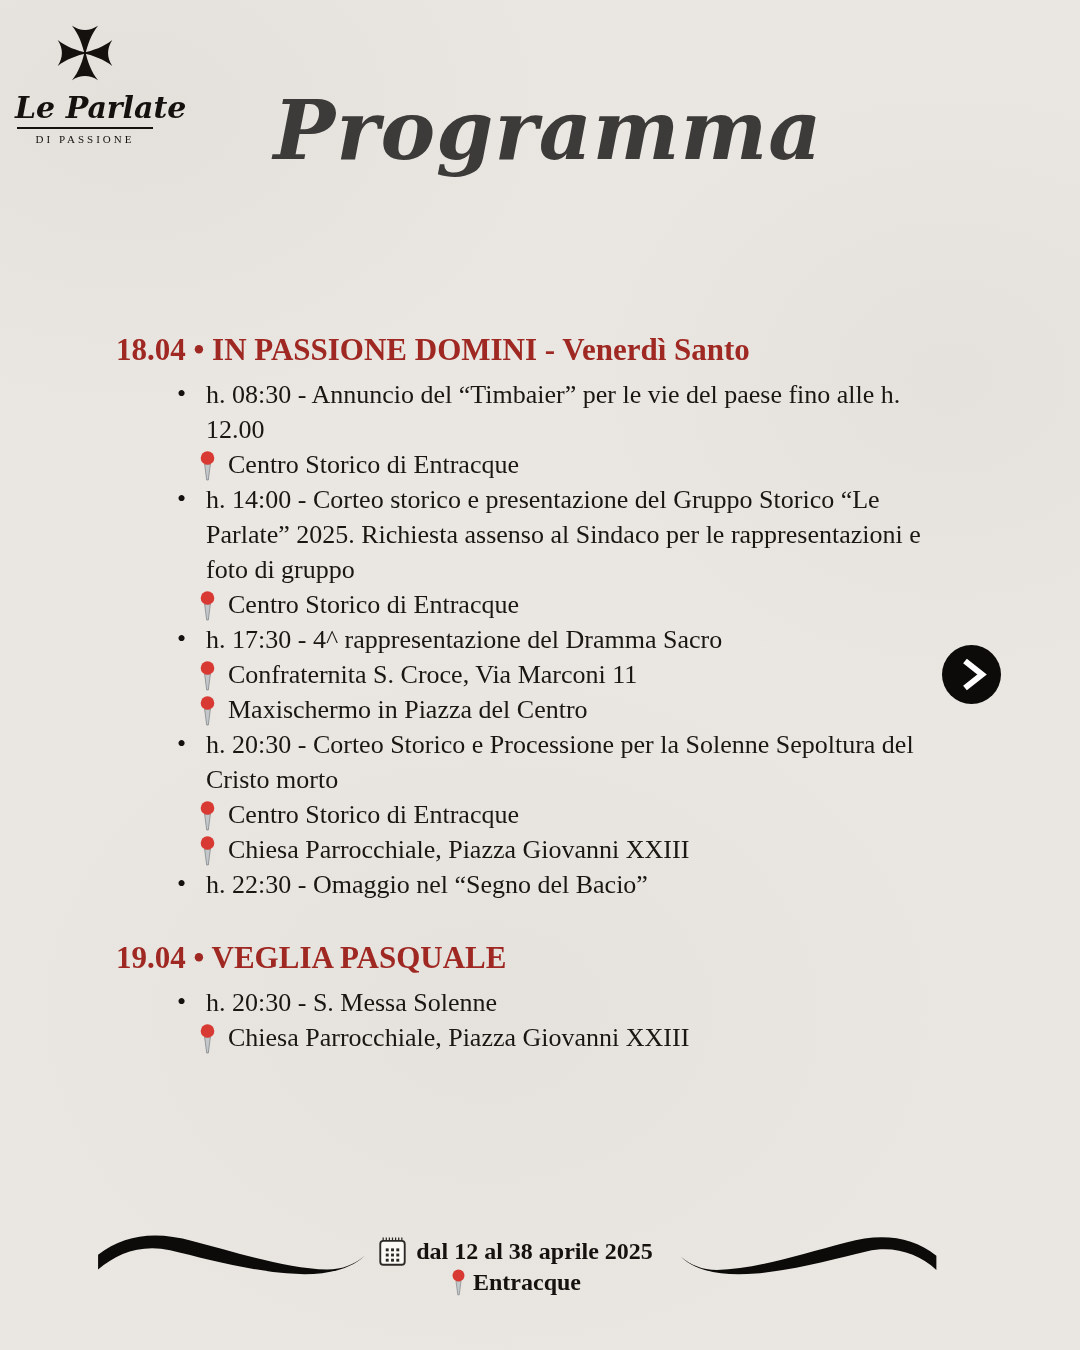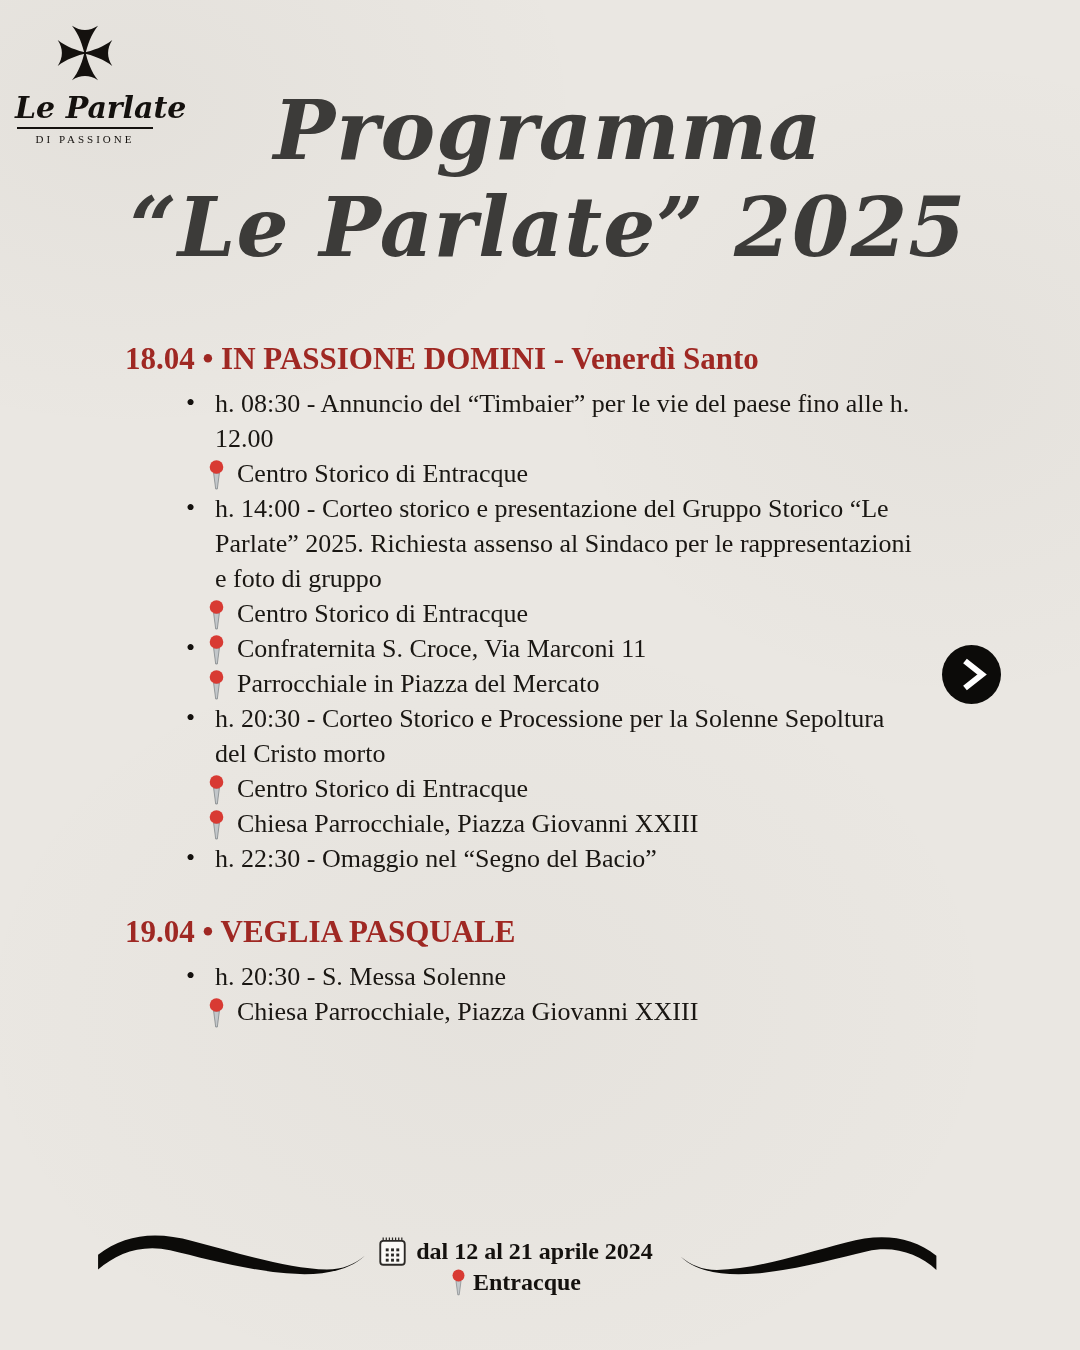--- a/index.html
+++ b/index.html
@@ -29,21 +29,21 @@
   .title{
     position:absolute;left:0;right:0;top:82px;text-align:center;
     font-family:"DejaVu Serif",serif;font-style:italic;font-weight:700;
     font-size:82px;line-height:97px;color:#3c3b39;letter-spacing:1px;padding-left:16px;
   }
   
   .content{position:absolute;left:115px;top:331px;width:812px;}
   .section-heading{
     margin:0 0 9px 0;font-size:31px;line-height:36px;font-weight:700;color:#9f2823;
   }
-  .section{margin:10px;}
+  .section{margin:1px;}
   .section + .section{margin-top:38px;}
   .row{position:relative;padding-left:90px;font-size:26px;line-height:35px;}
   .row .dot{position:absolute;left:61px;top:-1px;font-size:26px;color:#14110e;}
   .row.loc{padding-left:112px;}
   .row.loc .pin{position:absolute;left:83px;top:4px;}
   
   .next-btn{
     position:absolute;left:942px;top:645px;width:59px;height:59px;border-radius:50%;
     background:#0c0b09;display:flex;align-items:center;justify-content:center;
     border:none;padding:0;cursor:pointer;
@@ -84,21 +84,20 @@
         <use href="#arm" transform="rotate(270 50 50)"></use>
       </g>
     </svg>
     <div class="logo-name">Le Parlate</div>
     <div class="logo-rule"></div>
     <div class="logo-sub">DI PASSIONE</div>
   </div>
 
   <div class="title">
     <div>Programma</div>
-    <div>“Le Parlate” 2025</div>
   </div>
 
   <div class="content">
 
     <div class="section">
       <h2 class="section-heading">18.04 • IN PASSIONE DOMINI - Venerdì Santo</h2>
 
       <div class="row event">
         <span class="dot">•</span>
         <span class="txt">h. 08:30 - Annuncio del “Timbaier” per le vie del paese fino alle h. 12.00</span>
@@ -114,32 +113,33 @@
         <span class="txt">h. 14:00 - Corteo storico e presentazione del Gruppo Storico “Le Parlate” 2025. Richiesta assenso al Sindaco per le rappresentazioni e foto di gruppo</span>
       </div>
       <div class="row loc">
         <svg class="pin" width="17" height="30">
             <use href="#pin-sym"></use>
           </svg>
         <span class="txt">Centro Storico di Entracque</span>
       </div>
       <div class="row event">
         <span class="dot">•</span>
+        <span class="txt">h. 17:30 - 4^ rappresentazione del Dramma Sacro</span>
       </div>
       <div class="row loc">
         <svg class="pin" width="17" height="30">
             <use href="#pin-sym"></use>
           </svg>
         <span class="txt">Confraternita S. Croce, Via Marconi 11</span>
       </div>
       <div class="row loc">
         <svg class="pin" width="17" height="30">
             <use href="#pin-sym"></use>
           </svg>
-        <span class="txt">Parrocchiale in Piazza del Mercato</span>
+        <span class="txt">Maxischermo in Piazza del Centro</span>
       </div>
       <div class="row event">
         <span class="dot">•</span>
         <span class="txt">h. 20:30 - Corteo Storico e Processione per la Solenne Sepoltura del Cristo morto</span>
       </div>
       <div class="row loc">
         <svg class="pin" width="17" height="30">
             <use href="#pin-sym"></use>
           </svg>
         <span class="txt">Centro Storico di Entracque</span>
@@ -197,21 +197,21 @@
           <rect x="6.5" y="11" width="2.8" height="2.8"></rect>
             <rect x="11.6" y="11" width="2.8" height="2.8"></rect>
             <rect x="16.7" y="11" width="2.8" height="2.8"></rect>
           <rect x="6.5" y="16" width="2.8" height="2.8"></rect>
             <rect x="11.6" y="16" width="2.8" height="2.8"></rect>
             <rect x="16.7" y="16" width="2.8" height="2.8"></rect>
           <rect x="6.5" y="21" width="2.8" height="2.8"></rect>
             <rect x="11.6" y="21" width="2.8" height="2.8"></rect>
             <rect x="16.7" y="21" width="2.8" height="2.8"></rect>
         </g>
-      </svg><span>dal 12 al 21 aprile 2024</span>
+      </svg><span>dal 12 al 38 aprile 2025</span>
     </div>
     <div class="footer-line">
       <svg class="fpin" width="15" height="27">
           <use href="#pin-sym"></use>
         </svg><span>Entracque</span>
     </div>
   </div>
 
 </div>
 

